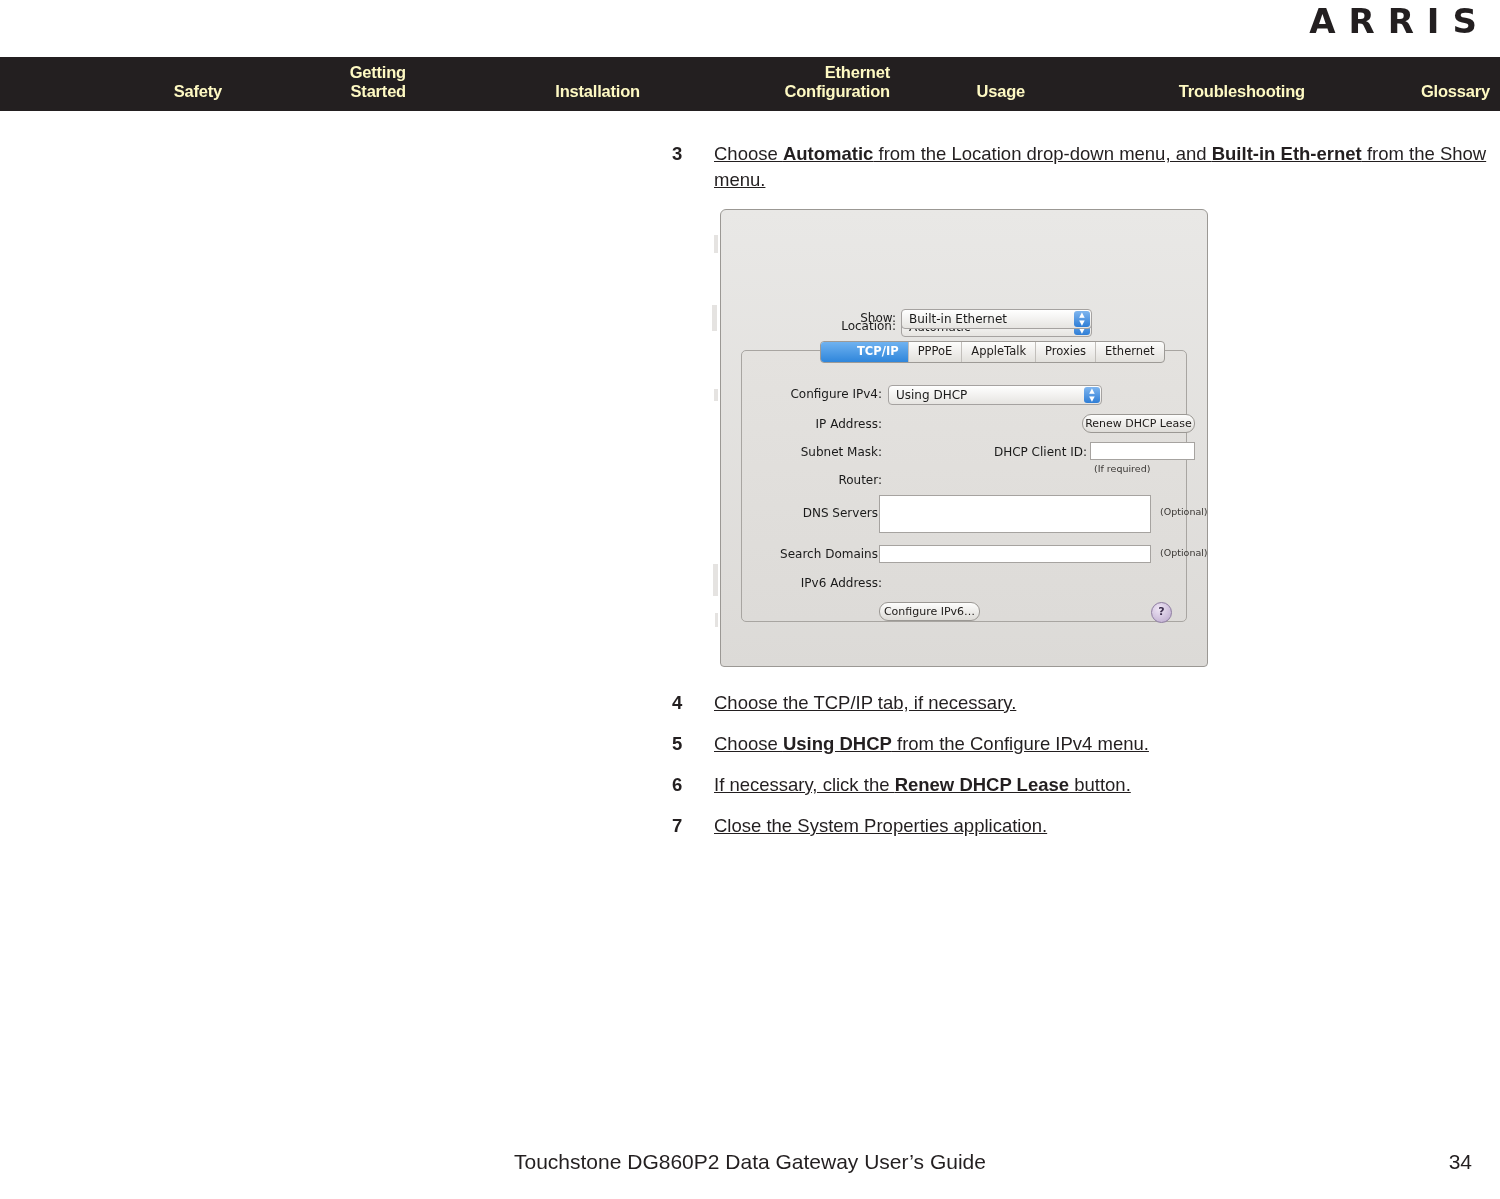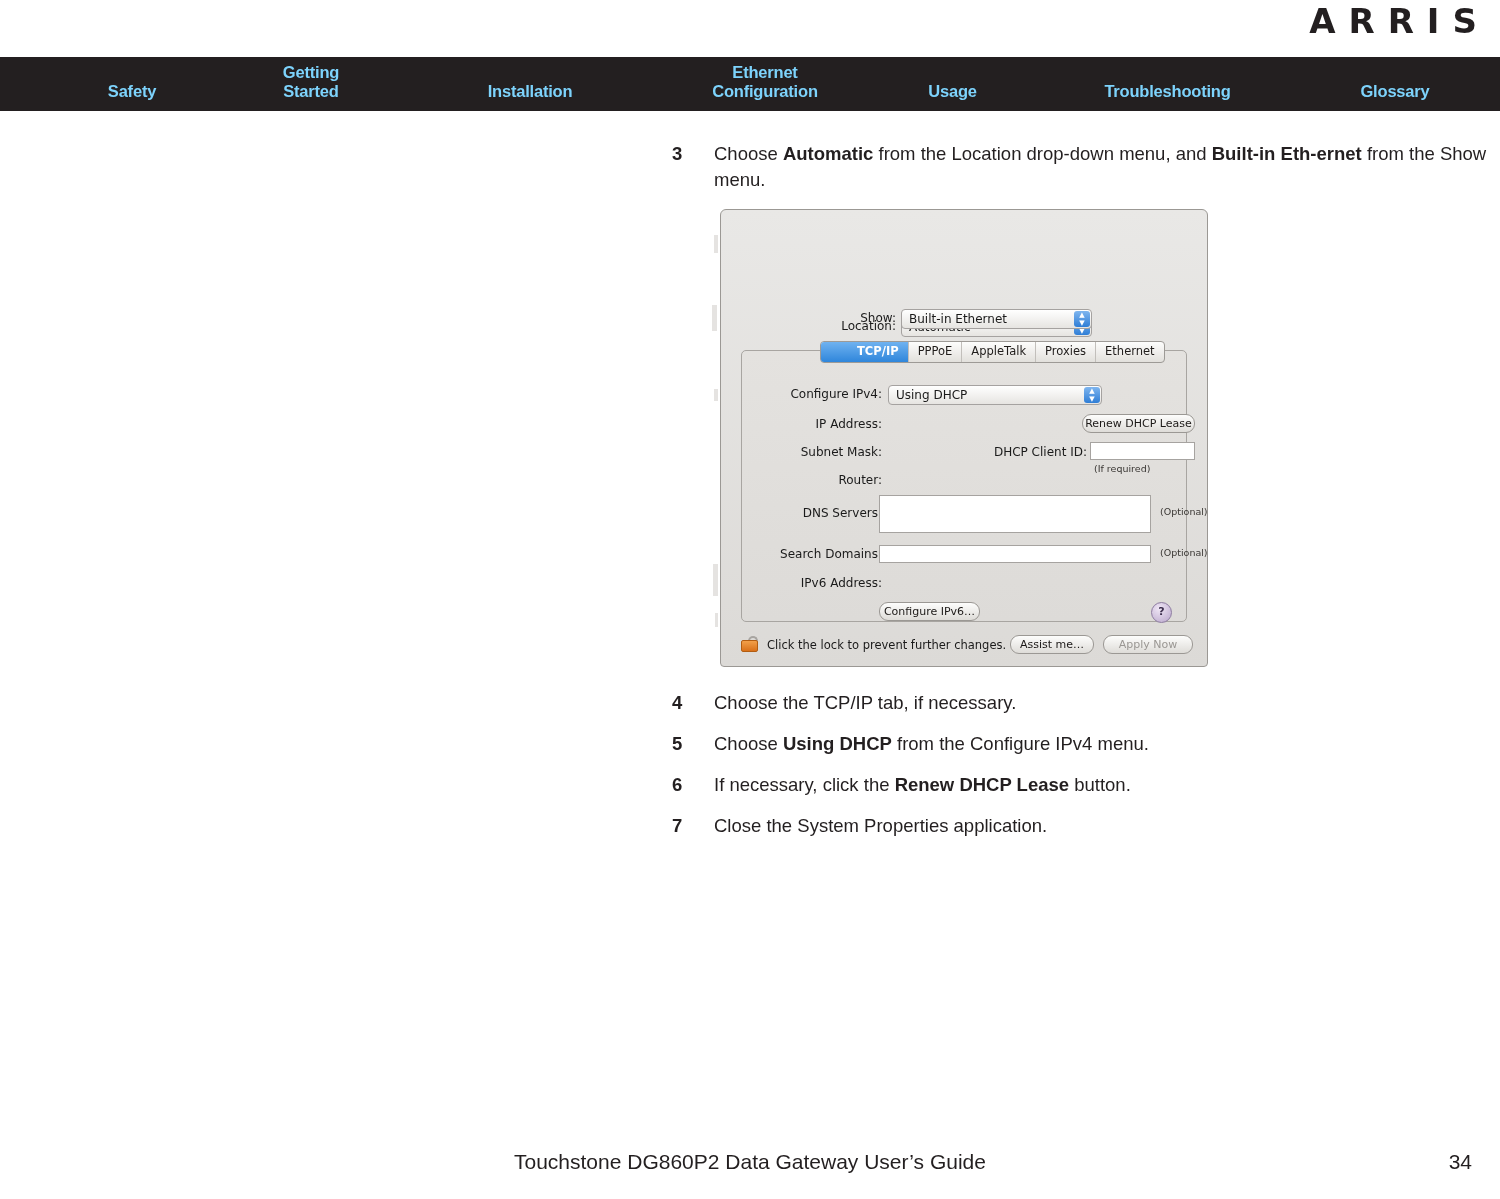--- a/index.html
+++ b/index.html
@@ -34,25 +34,25 @@
   .navbar {
     position: absolute;
     left: 0;
     top: 57px;
     width: 1500px;
     height: 54px;
     background: #231f20;
   }
   .nav-item {
     position: absolute;
-    color: #7dd3fc;
+    color: #fef9c3;
     font-family: "Liberation Sans", sans-serif;
     font-size: 16.5px;
     font-weight: 700;
-    text-align: center;
+    text-align: right;
     line-height: 19px;
     top: 6px;
     white-space: pre-line;
     letter-spacing: -0.2px;
   }
   .nav-item.single { top: 25px; }
 
   .nav-safety        { left: 42px;   width: 180px; }
   .nav-getting       { left: 216px;  width: 190px; }
   .nav-installation  { left: 420px;  width: 220px; }
@@ -76,21 +76,21 @@
     color: #231f20;
     margin-bottom: 15px;
   }
   .step .num {
     position: absolute;
     left: 0;
     top: 0;
     font-weight: 700;
     font-size: 18.5px;
   }
-  .step .txt { display: block; }
+  .step .txt { display: block; text-decoration: underline; }
   .sub {
     padding-left: 42px;
     font-size: 18.5px;
     line-height: 26px;
     margin-bottom: 15px;
   }
   .sub.italic { font-style: italic; }
   b { font-weight: 700; }
 
   
@@ -456,29 +456,20 @@
 
           <div class="plabel" style="left:20px; width:120px; top:211px;">IPv6 Address:</div>
           <div class="plabel" style="left:146px; width:150px; top:211px; text-align:left;"></div>
 
           <div class="capbtn" style="left:137px; top:237px; width:101px; height:19px; line-height:17px;">Configure IPv6…</div>
 
           <div class="helpbtn" style="right:14px; top:237px;">?</div>
         </div>
       </div>
 
-      <div class="bottombar">
-        <div class="lockicon">
-          <div class="shackle"></div>
-          <div class="body"></div>
-        </div>
-        <div class="locktext">Click the lock to prevent further changes.</div>
-        <div class="capbtn" style="right:113px; bottom:12px; width:84px; height:19px; line-height:17px;">Assist me…</div>
-        <div class="capbtn" style="right:14px; bottom:12px; width:90px; height:19px; line-height:17px; color:#9a9793;">Apply Now</div>
-      </div>
 
     </div>
   </div>
 </div>
 
 <div class="content" style="top:690px;">
 
   <div class="step">
     <span class="num">4</span>
     <span class="txt">Choose the TCP/IP tab, if necessary.</span>

